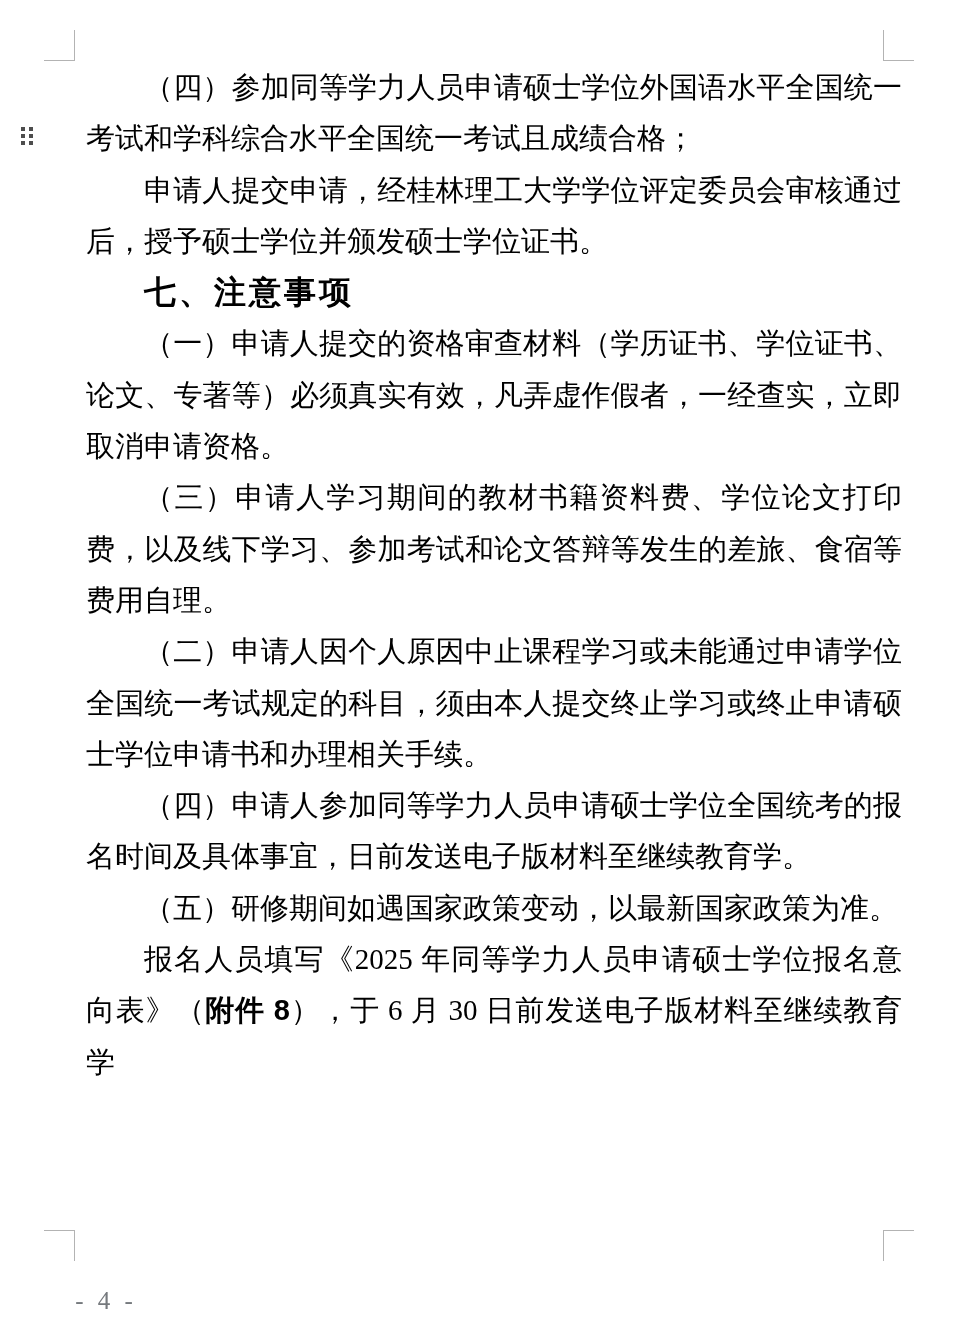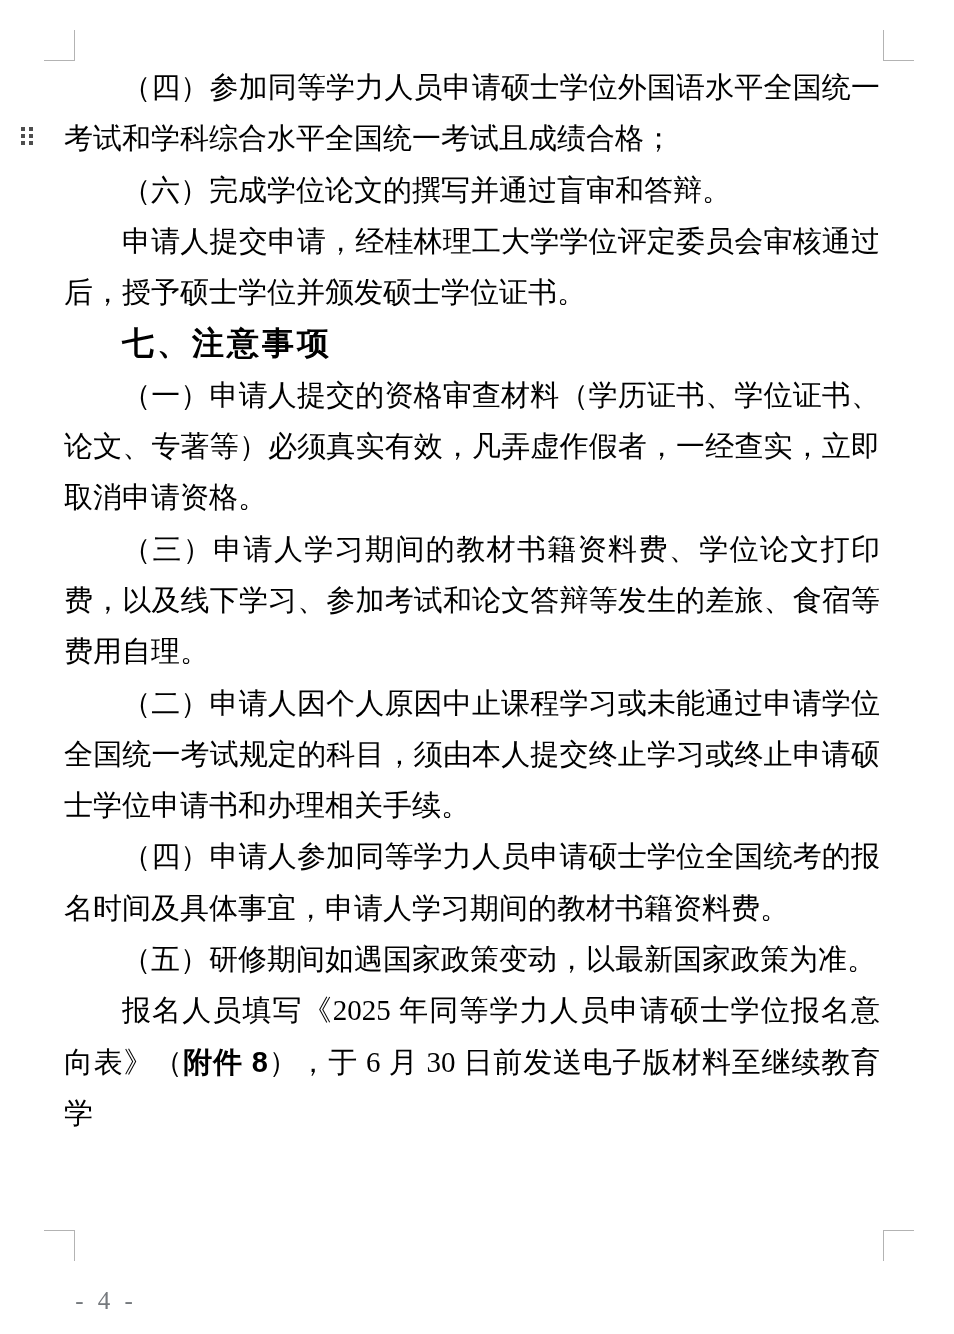--- a/index.html
+++ b/index.html
@@ -26,21 +26,21 @@
     display: grid;
     grid-template-columns: repeat(2, 4px);
     grid-template-rows: repeat(3, 4px);
     column-gap: 4px; row-gap: 3px;
     cursor: grab;
   }
   .drag-handle .dot { width: 4px; height: 4px; background: #4d4d4d; }
   
   .text-area {
     position: absolute;
-    left: 64px; top: 62px;
+    left: 86px; top: 62px;
     width: 816px;
   }
   .para {
     margin: 0;
     font-size: 29px;
     line-height: 51.3px;
     color: #000000;
     text-align: justify;
     text-justify: inter-character;
     text-indent: 2em;
@@ -84,26 +84,25 @@
     <span class="dot"></span>
     <span class="dot"></span>
     <span class="dot"></span>
     <span class="dot"></span>
     <span class="dot"></span>
     <span class="dot"></span>
   </div>
 
   <div class="text-area" id="text-area">
       <div class="para"><span class="run">（四）参加同等学力人员申请硕士学位外国语水平全国统一考试和学科综合水平全国统一考试且成绩合格；</span></div>
-      <div class="para"><span class="run">（六）完成学位论文的撰写并通过盲审和答辩。</span></div>
       <div class="para"><span class="run">申请人提交申请，经桂林理工大学学位评定委员会审核通过后，授予硕士学位并颁发硕士学位证书。</span></div>
       <div class="para heading"><span class="run-bold">七、注意事项</span></div>
       <div class="para"><span class="run">（一）申请人提交的资格审查材料（学历证书、学位证书、论文、专著等）必须真实有效，凡弄虚作假者，一经查实，立即取消申请资格。</span></div>
       <div class="para"><span class="run">（三）申请人学习期间的教材书籍资料费、学位论文打印费，以及线下学习、参加考试和论文答辩等发生的差旅、食宿等费用自理。</span></div>
       <div class="para"><span class="run">（二）申请人因个人原因中止课程学习或未能通过申请学位全国统一考试规定的科目，须由本人提交终止学习或终止申请硕士学位申请书和办理相关手续。</span></div>
-      <div class="para"><span class="run">（四）申请人参加同等学力人员申请硕士学位全国统考的报名时间及具体事宜，申请人学习期间的教材书籍资料费。</span></div>
+      <div class="para"><span class="run">（四）申请人参加同等学力人员申请硕士学位全国统考的报名时间及具体事宜，日前发送电子版材料至继续教育学。</span></div>
       <div class="para"><span class="run">（五）研修期间如遇国家政策变动，以最新国家政策为准。</span></div>
       <div class="para"><span class="run">报名人员填写《2025 年同等学力人员申请硕士学位报名意向表》（</span><span class="run-bold">附件 8</span><span class="run">），于 6 月 30 日前发送电子版材料至继续教育学</span></div>
     </div>
 
   <div class="page-number">- 4 -</div>
 
 </div>
 
 </body></html>

